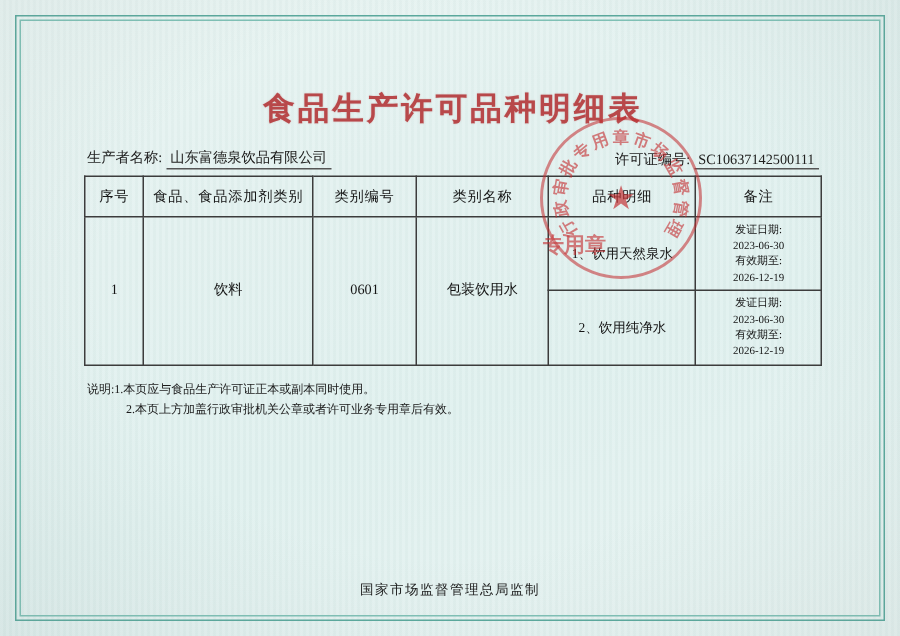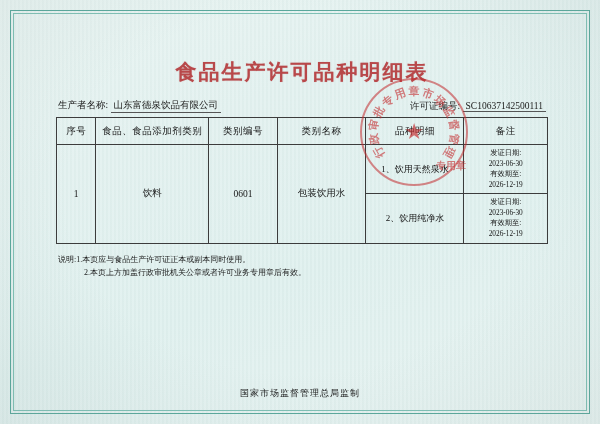--- a/index.html
+++ b/index.html
@@ -184,22 +184,22 @@
     font-weight: bold;
     line-height: 14px;
     text-align: center;
     font-family: "DejaVu Serif", serif;
   }
   .seal .seal-bottom {
     position: absolute;
     bottom: 11px;
     left: 0;
     width: 100%;
-    text-align: right;
-    font-size: 10px;
+    text-align: left;
+    font-size: 14px;
     font-weight: bold;
   }
   .scan-shadow {
     position: absolute;
     inset: 0;
     background: radial-gradient(ellipse at 50% 45%, rgba(255,255,255,0) 55%, rgba(120,140,138,0.10) 100%);
     pointer-events: none;
   }
 </style>
 </head>

